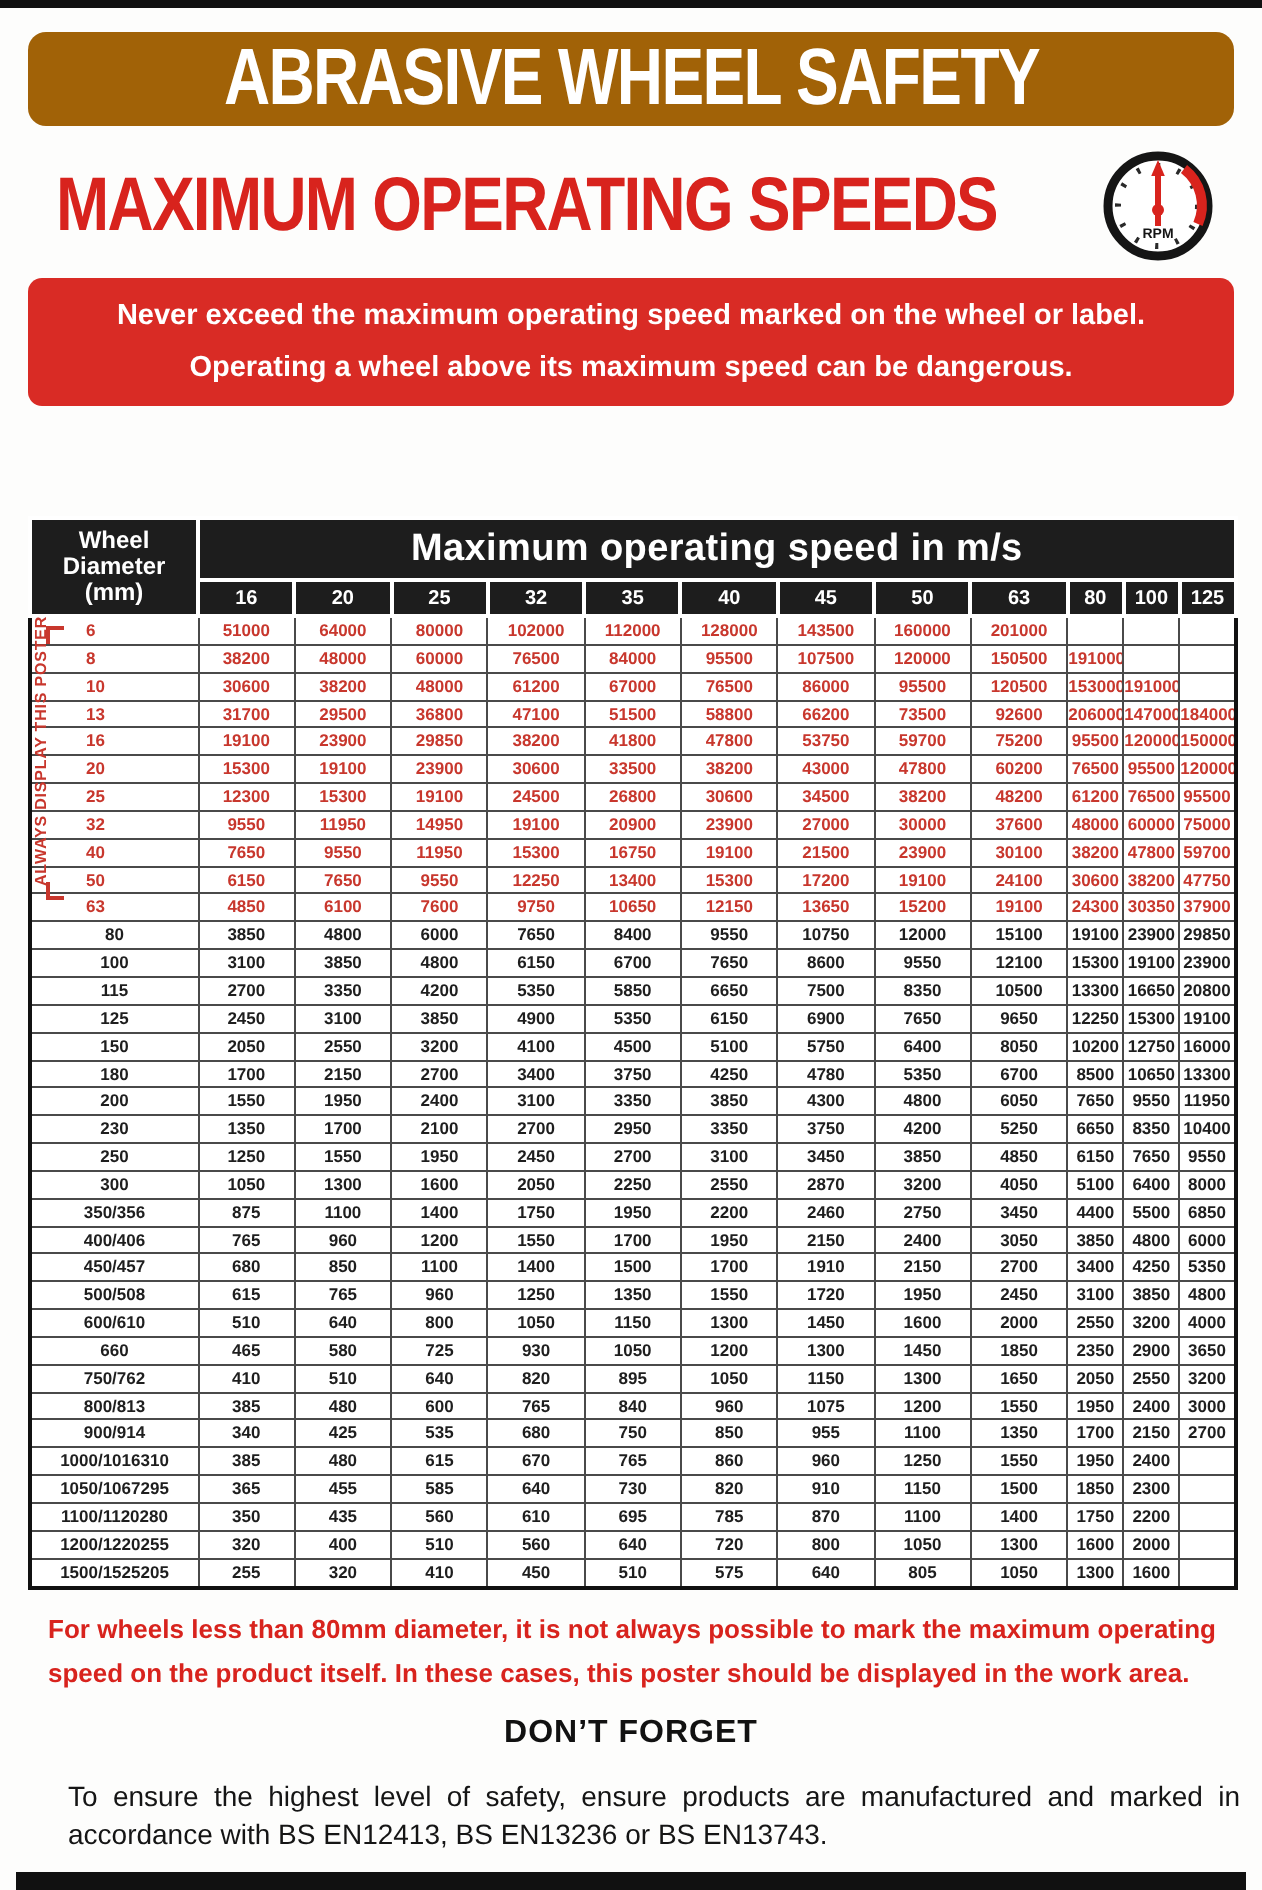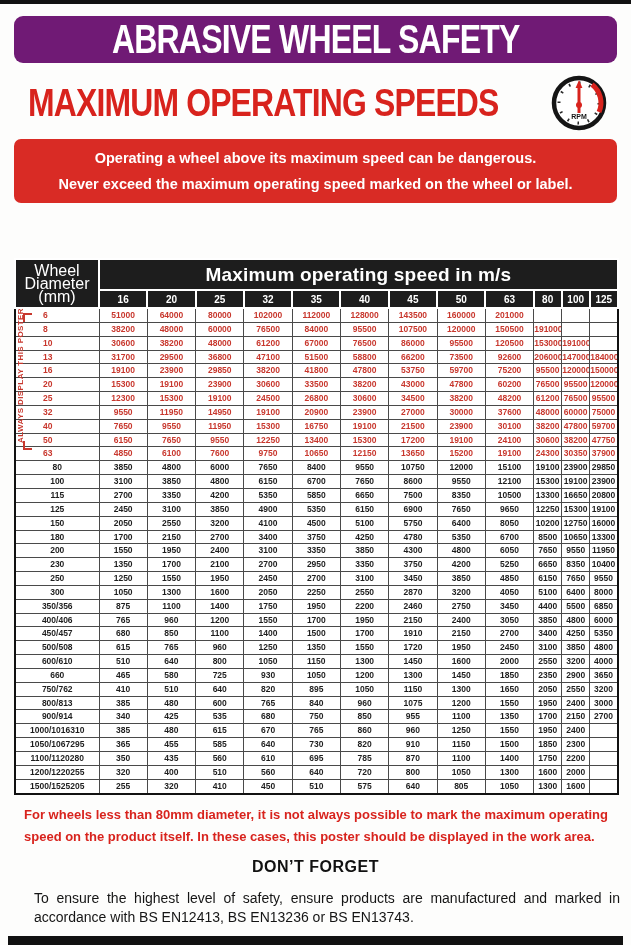--- a/index.html
+++ b/index.html
@@ -2,21 +2,21 @@
 <html><head>
 <meta charset="utf-8">
 <style>
   html,body{margin:0;padding:0;background:#ffffff;}
   #poster{
     position:relative;width:631px;height:945px;background:#fdfdfc;overflow:hidden;
     font-family:"Liberation Sans", sans-serif;
   }
   .top-border{position:absolute;left:0;top:0;width:631px;height:4px;background:#111;}
   .title-bar{
-    position:absolute;left:14px;top:16px;width:603px;height:47px;background:#701a75;
+    position:absolute;left:14px;top:16px;width:603px;height:47px;background:#a16207;
     border-radius:9px;display:flex;align-items:center;justify-content:center;
   }
   .title-bar .t{
     color:#fff;font-weight:bold;font-size:40px;letter-spacing:-1px;white-space:nowrap;
     transform:scaleX(0.80);transform-origin:center;
   }
   .subtitle{
     position:absolute;left:28px;top:82px;color:#d8231d;font-weight:bold;font-size:38px;
     letter-spacing:-1px;white-space:nowrap;transform:scaleX(0.84);transform-origin:left center;
   }
@@ -27,21 +27,21 @@
     color:#fff;font-weight:bold;font-size:14.5px;line-height:26px;text-align:center;
   }
   .intro-text{
     position:absolute;left:24px;top:209px;width:584px;color:#151515;font-weight:bold;
     font-size:13px;line-height:21px;text-align:justify;
   }
   
   #tablewrap{position:absolute;left:14px;top:258px;width:603px;}
   table{border-collapse:collapse;table-layout:fixed;width:603px;border:2px solid #111;}
   thead th{background:#1d1d1d;color:#fff;border:2px solid #fff;padding:0;}
-  thead th.corner{font-size:16px;line-height:13px;font-weight:normal;}
+  thead th.corner{font-size:12px;line-height:13px;font-weight:bold;}
   thead th.span-h{font-size:19px;font-weight:bold;height:29px;letter-spacing:0.2px;margin-left:15px;}
   thead th.num-h{font-size:10px;font-weight:bold;height:16px;}
   tbody th,tbody td{
     border:1px solid #4a4a4a;font-size:8.5px;font-weight:bold;height:12.85px;line-height:12.85px;
     text-align:center;padding:0;color:#1e1e1e;background:#fff;white-space:nowrap;overflow:hidden;
   }
   tbody tr.red-row td,tbody tr.red-row th{color:#c8372d;}
   tbody tr.red-row th{text-align:left;padding-left:27px;}
   .side-note{
     position:absolute;left:16px;top:325px;width:16px;height:118px;color:#c8372d;
@@ -81,22 +81,22 @@
     <circle cx="28" cy="28" r="25" fill="#ffffff" stroke="#151515" stroke-width="4.5"></circle>
     <circle cx="28" cy="28" r="20" fill="none" stroke="#2a2a2a" stroke-width="3" stroke-dasharray="1.6 8.8"></circle>
     <path d="M 41 9.5 A 23 23 0 0 1 48 37" fill="none" stroke="#d8231d" stroke-width="5"></path>
     <line x1="28" y1="38" x2="28" y2="11" stroke="#d8231d" stroke-width="3"></line>
     <polygon points="28,5 24.6,13 31.4,13" fill="#d8231d"></polygon>
     <circle cx="28" cy="30" r="3" fill="#d8231d"></circle>
     <text x="28" y="44" text-anchor="middle" font-size="7" font-weight="bold" fill="#151515">RPM</text>
   </svg>
 
   <div class="warning-banner">
+    <div>Never exceed the maximum operating speed marked on the wheel or label.</div>
     <div>Operating a wheel above its maximum speed can be dangerous.</div>
-    <div>Never exceed the maximum operating speed marked on the wheel or label.</div>
   </div>
 
 
   <div id="tablewrap">
     <table>
         <colgroup>
           <col style="width: 84px;">
           <col style="width: 48.3px;">
           <col style="width: 48.3px;">
           <col style="width: 48.3px;">

